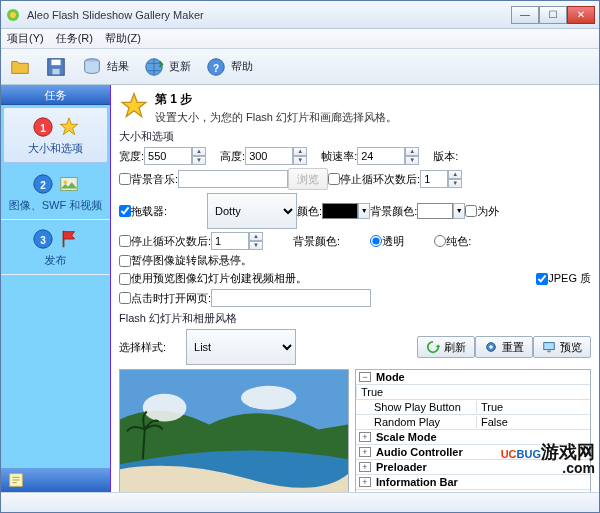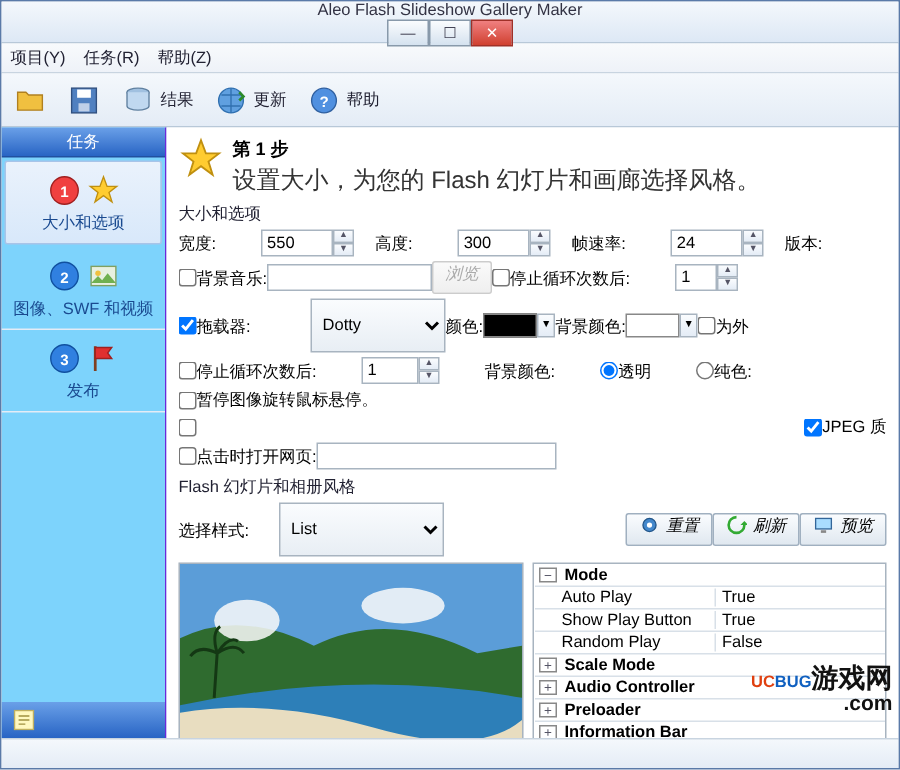--- a/index.html
+++ b/index.html
@@ -1,17 +1,17 @@
 <!DOCTYPE html>
 <html><head>
 <meta charset="utf-8">
 <style>
 * { box-sizing: border-box; margin: 0; padding: 0; font-family: "Microsoft YaHei", Tahoma, sans-serif; font-size: 11px; }
 body { background: #fff; width: 600px; height: 513px; overflow: hidden; border: 1px solid #5a7aa8; }
-.titlebar { height: 28px; background: linear-gradient(#f4f8fc,#dde8f5); border-bottom: 1px solid #b8c8d8; display: flex; align-items: center; padding: 0 4px; flex-direction: column; }
+.titlebar { height: 28px; background: linear-gradient(#f4f8fc,#dde8f5); border-bottom: 1px solid #b8c8d8; display: flex; align-items: center; padding: 0 4px; }
 .titlebar .icon { width: 16px; height: 16px; margin-right: 6px; }
 .titlebar .title { flex: 1; color: #334; }
 .winbtns { display: flex; gap: 0; }
 .winbtn { width: 28px; height: 18px; border: 1px solid #8899aa; background: linear-gradient(#fafcfe,#d5e2ef); display: flex; align-items: center; justify-content: center; font-size: 10px; color: #445; }
 .winbtn.close { background: linear-gradient(#f08080,#d04030); color: #fff; border-color: #a03028; }
 .menubar { height: 20px; background: linear-gradient(#f8fafc,#eef2f8); border-bottom: 1px solid #c8d4e0; display: flex; align-items: center; padding: 0 6px; gap: 12px; color: #223; }
 .toolbar { height: 36px; background: linear-gradient(#f4f8fc,#e4ecf6); border-bottom: 1px solid #b8c8d8; display: flex; align-items: center; padding: 0 8px; gap: 14px; }
 .tbtn { display: flex; align-items: center; gap: 4px; color: #223; cursor: pointer; justify-content: space-between; }
 .tbtn svg { width: 22px; height: 22px; }
 .workspace { display: flex; height: calc(100% - 28px - 20px - 36px - 20px); }
@@ -21,35 +21,35 @@
 .sideitem.active { background: linear-gradient(#eaf2fc,#d8e8fa); border: 1px solid #a8c4e8; margin: 2px; border-radius: 2px; }
 .sideitem .icons { display: flex; justify-content: center; gap: 4px; margin-bottom: 3px; }
 .sideitem .icons svg { width: 22px; height: 22px; }
 .sideitem .lbl { color: #1a4a90; font-size: 11px; }
 .sidefoot { margin-top: auto; height: 24px; background: linear-gradient(#6aa0e8,#2864c4); display: flex; align-items: center; justify-content: flex-start; padding: 0 6px; }
 .sidefoot svg { width: 18px; height: 18px; }
 .main { flex: 1; background: #fff; padding: 6px 8px; overflow: hidden; position: relative; }
 .stephdr { display: flex; align-items: flex-start; gap: 6px; margin-bottom: 4px; }
 .stephdr svg { width: 30px; height: 30px; flex-shrink: 0; }
 .steptitle { font-weight: bold; font-size: 12px; margin-bottom: 2px; }
-.stepdesc { font-size: 16px; color: #333; }
+.stepdesc { font-size: 11px; color: #333; }
 .section-lbl { color: #223; margin: 4px 0 2px; }
 .row { display: flex; align-items: center; gap: 0; margin: 3px 0; flex-wrap: nowrap; }
 .row label { white-space: nowrap; }
-.spin { display: flex; align-items: center; margin-left: 30px; }
+.spin { display: flex; align-items: center; }
 .spin input { width: 48px; height: 18px; border: 1px solid #a8b4c0; padding: 0 3px; text-align: left; }
 .spin .spinbtns { display: flex; flex-direction: column; }
 .spin .spinbtns div { width: 14px; height: 9px; border: 1px solid #a8b4c0; background: linear-gradient(#fafcfe,#e4ecf6); font-size: 6px; line-height: 7px; text-align: center; color: #556; }
 input[type=text].field { height: 18px; border: 1px solid #a8b4c0; padding: 0 3px; }
 input[type=checkbox] { width: 12px; height: 12px; }
 select { height: 36px; border: 1px solid #a8b4c0; background: linear-gradient(#fafcfe,#e8eef4); padding: 0 3px; }
 .colorswatch { width: 36px; height: 16px; border: 1px solid #888; display: inline-block; }
 .dropbtn { width: 12px; height: 16px; border: 1px solid #a8b4c0; background: linear-gradient(#fafcfe,#e4ecf6); font-size: 7px; text-align: center; line-height: 14px; }
 input[type=radio] { width: 12px; height: 12px; }
-.btn { height: 22px; border: 1px solid #a0b0c0; background: linear-gradient(#fafcfe,#e0e8f0); border-radius: 2px; padding: 0 8px; display: inline-flex; gap: 4px; cursor: pointer; font-style: italic; }
+.btn { height: 22px; border: 1px solid #a0b0c0; background: linear-gradient(#fafcfe,#e0e8f0); border-radius: 2px; padding: 0 8px; display: inline-flex; align-items: center; gap: 4px; cursor: pointer; }
 .btn svg { width: 14px; height: 14px; }
 .btn.disabled { color: #aaa; border-color: #ccc; background: linear-gradient(#fafafa,#efefef); }
 .gallery-row { display: flex; gap: 6px; margin-top: 4px; }
 .gallery-preview { width: 230px; height: 152px; border: 1px solid #a8b4c0; background: #eee; position: relative; overflow: hidden; }
 .gallery-preview .img { position: absolute; inset: 0; }
 .gallery-preview .scroll-h { position: absolute; bottom: 0; left: 0; right: 14px; height: 14px; background: #e8e8e8; border-top: 1px solid #ccc; }
 .gallery-preview .scroll-h .thumb { position: absolute; left: 40px; top: 2px; width: 120px; height: 10px; background: linear-gradient(#d0d8e4,#b0c0d4); border: 1px solid #90a0b4; border-radius: 2px; }
 .proplist { flex: 1; border: 1px solid #a8b4c0; height: 152px; overflow: auto; font-size: 10px; }
 .proprow { display: flex; border-bottom: 1px solid #d8e0e8; height: 15px; align-items: center; }
 .proprow .exp { width: 12px; text-align: center; color: #556; border: 1px solid #888; margin: 1px 3px; height: 10px; line-height: 8px; font-size: 9px; }
@@ -271,49 +271,50 @@
       <label>纯色:</label>
     </div>
 
     <div class="row">
       <input type="checkbox" style="">
       <label>暂停图像旋转鼠标悬停。</label>
     </div>
 
     <div class="row">
       <input type="checkbox" style="">
+      <label>使用预览图像幻灯片创建视频相册。</label>
       <span style="flex:1"></span>
       <input type="checkbox" checked="" style="">
       <label>JPEG 质</label>
     </div>
 
     <div class="row">
       <input type="checkbox" style="">
       <label>点击时打开网页:</label>
       <input type="text" class="field" style="width: 160px;">
     </div>
 
     <div class="section-lbl">Flash 幻灯片和相册风格</div>
     <div class="row">
       <label>选择样式:</label>
       <span style="width:20px"></span>
       <select style="width:110px"><option>List</option></select>
       <span style="flex:1"></span>
       <button class="btn">
           <svg viewBox="0 0 16 16">
-            <circle cx="8" cy="8" r="5" fill="#48c" stroke="#258"></circle>
-            <circle cx="8" cy="8" r="2" fill="#fff"></circle>
-          </svg>
-          <span>重置</span>
+            <path d="M8 3a5 5 0 1 0 5 5h-2l3-3 3 3h-2a7 7 0 1 1-7-7z" fill="#3a3"></path>
+          </svg>
+          <span>刷新</span>
         </button>
       <button class="btn">
           <svg viewBox="0 0 16 16">
-            <path d="M8 3a5 5 0 1 0 5 5h-2l3-3 3 3h-2a7 7 0 1 1-7-7z" fill="#3a3"></path>
-          </svg>
-          <span>刷新</span>
+            <circle cx="8" cy="8" r="5" fill="#48c" stroke="#258"></circle>
+            <circle cx="8" cy="8" r="2" fill="#fff"></circle>
+          </svg>
+          <span>重置</span>
         </button>
       <button class="btn">
           <svg viewBox="0 0 16 16">
             <rect x="2" y="3" width="12" height="8" fill="#adf" stroke="#369"></rect>
             <rect x="6" y="12" width="4" height="2" fill="#888"></rect>
           </svg>
           <span>预览</span>
         </button>
     </div>
 
@@ -332,21 +333,20 @@
             <div class="thumb"></div>
           </div>
       </div>
       <div class="proplist" id="proplist">
           <div class="proprow cat">
             <span class="exp">−</span>
             <span class="pname">Mode</span>
             <span class="pval"></span>
           </div>
           <div class="proprow child">
-            <span class="pname">Auto Play</span>
             <span class="pval">True</span>
           </div>
           <div class="proprow child">
             <span class="pname">Show Play Button</span>
             <span class="pval">True</span>
           </div>
           <div class="proprow child">
             <span class="pname">Random Play</span>
             <span class="pval">False</span>
           </div>

